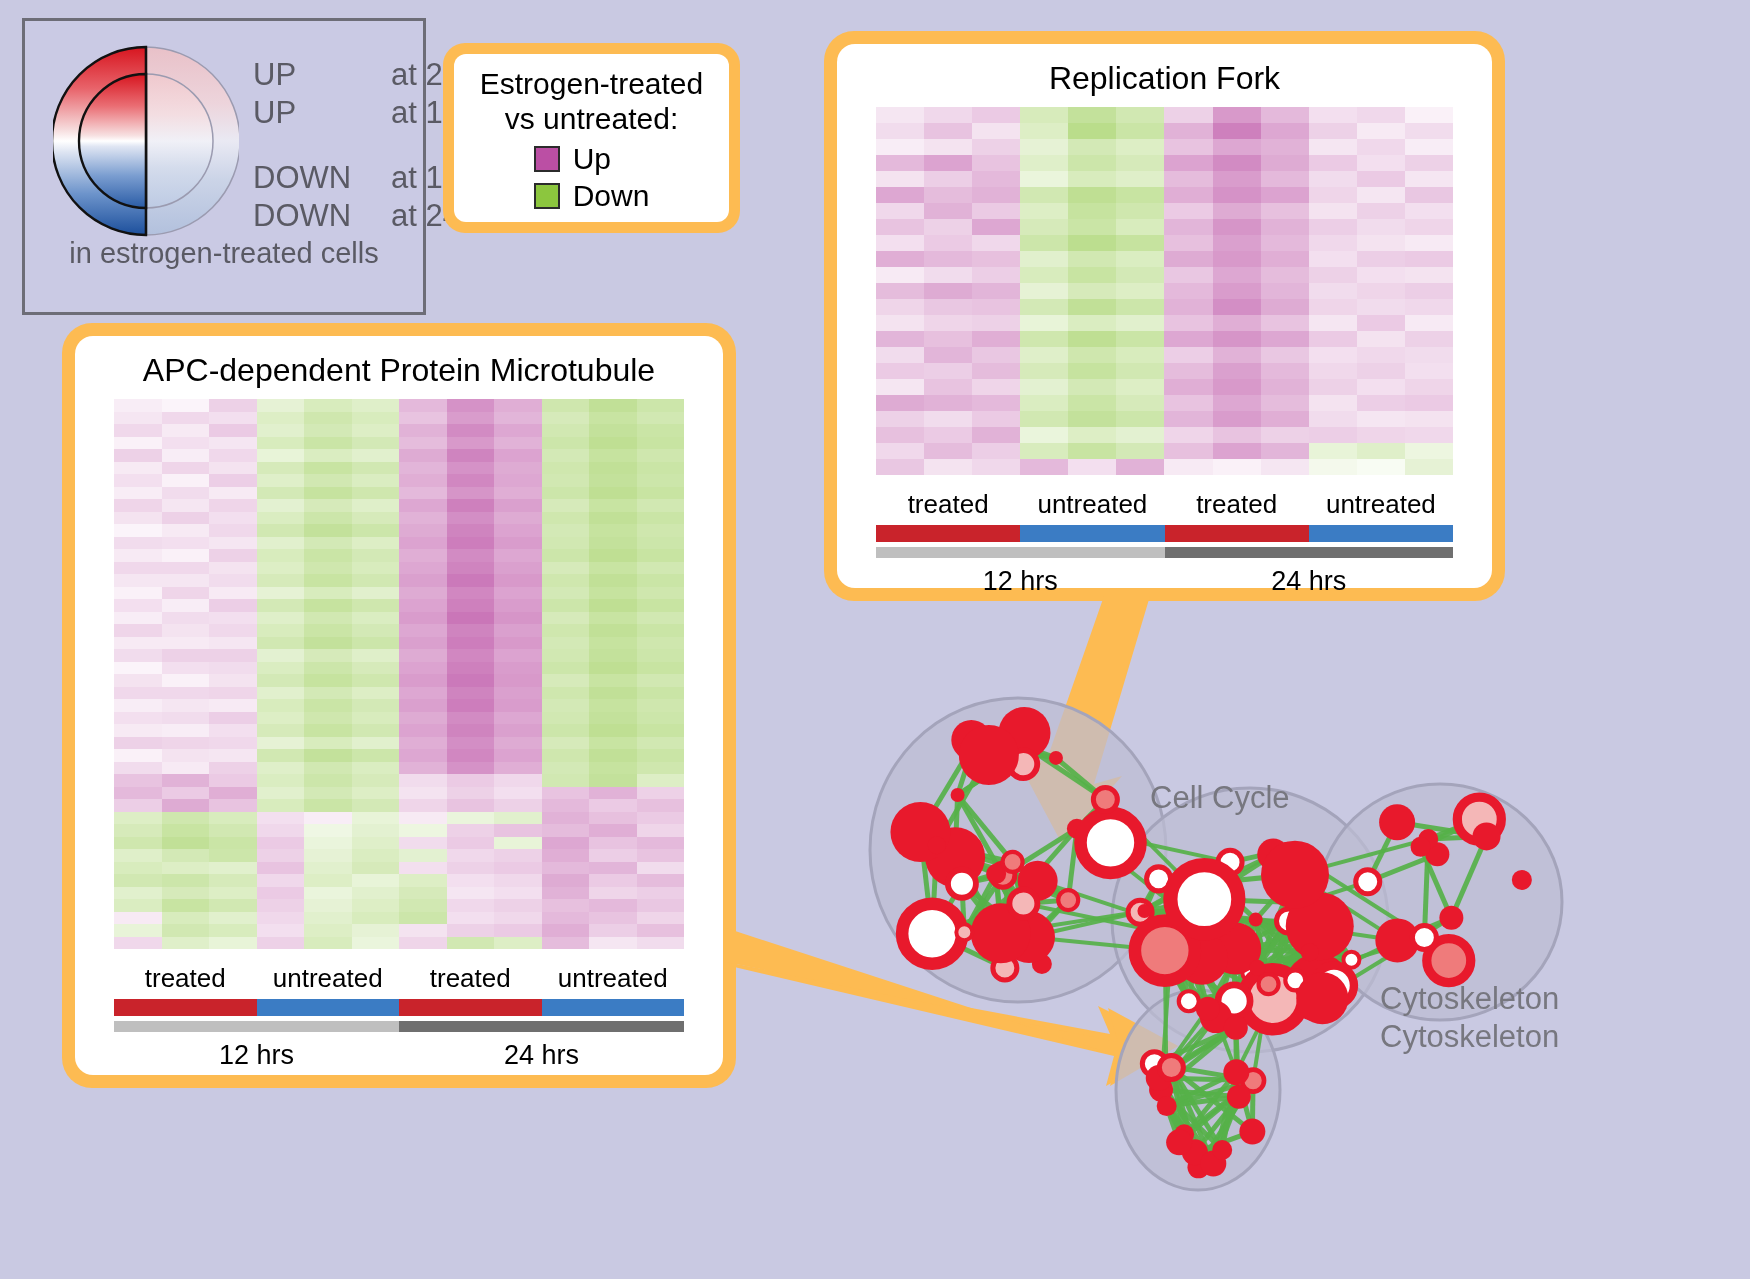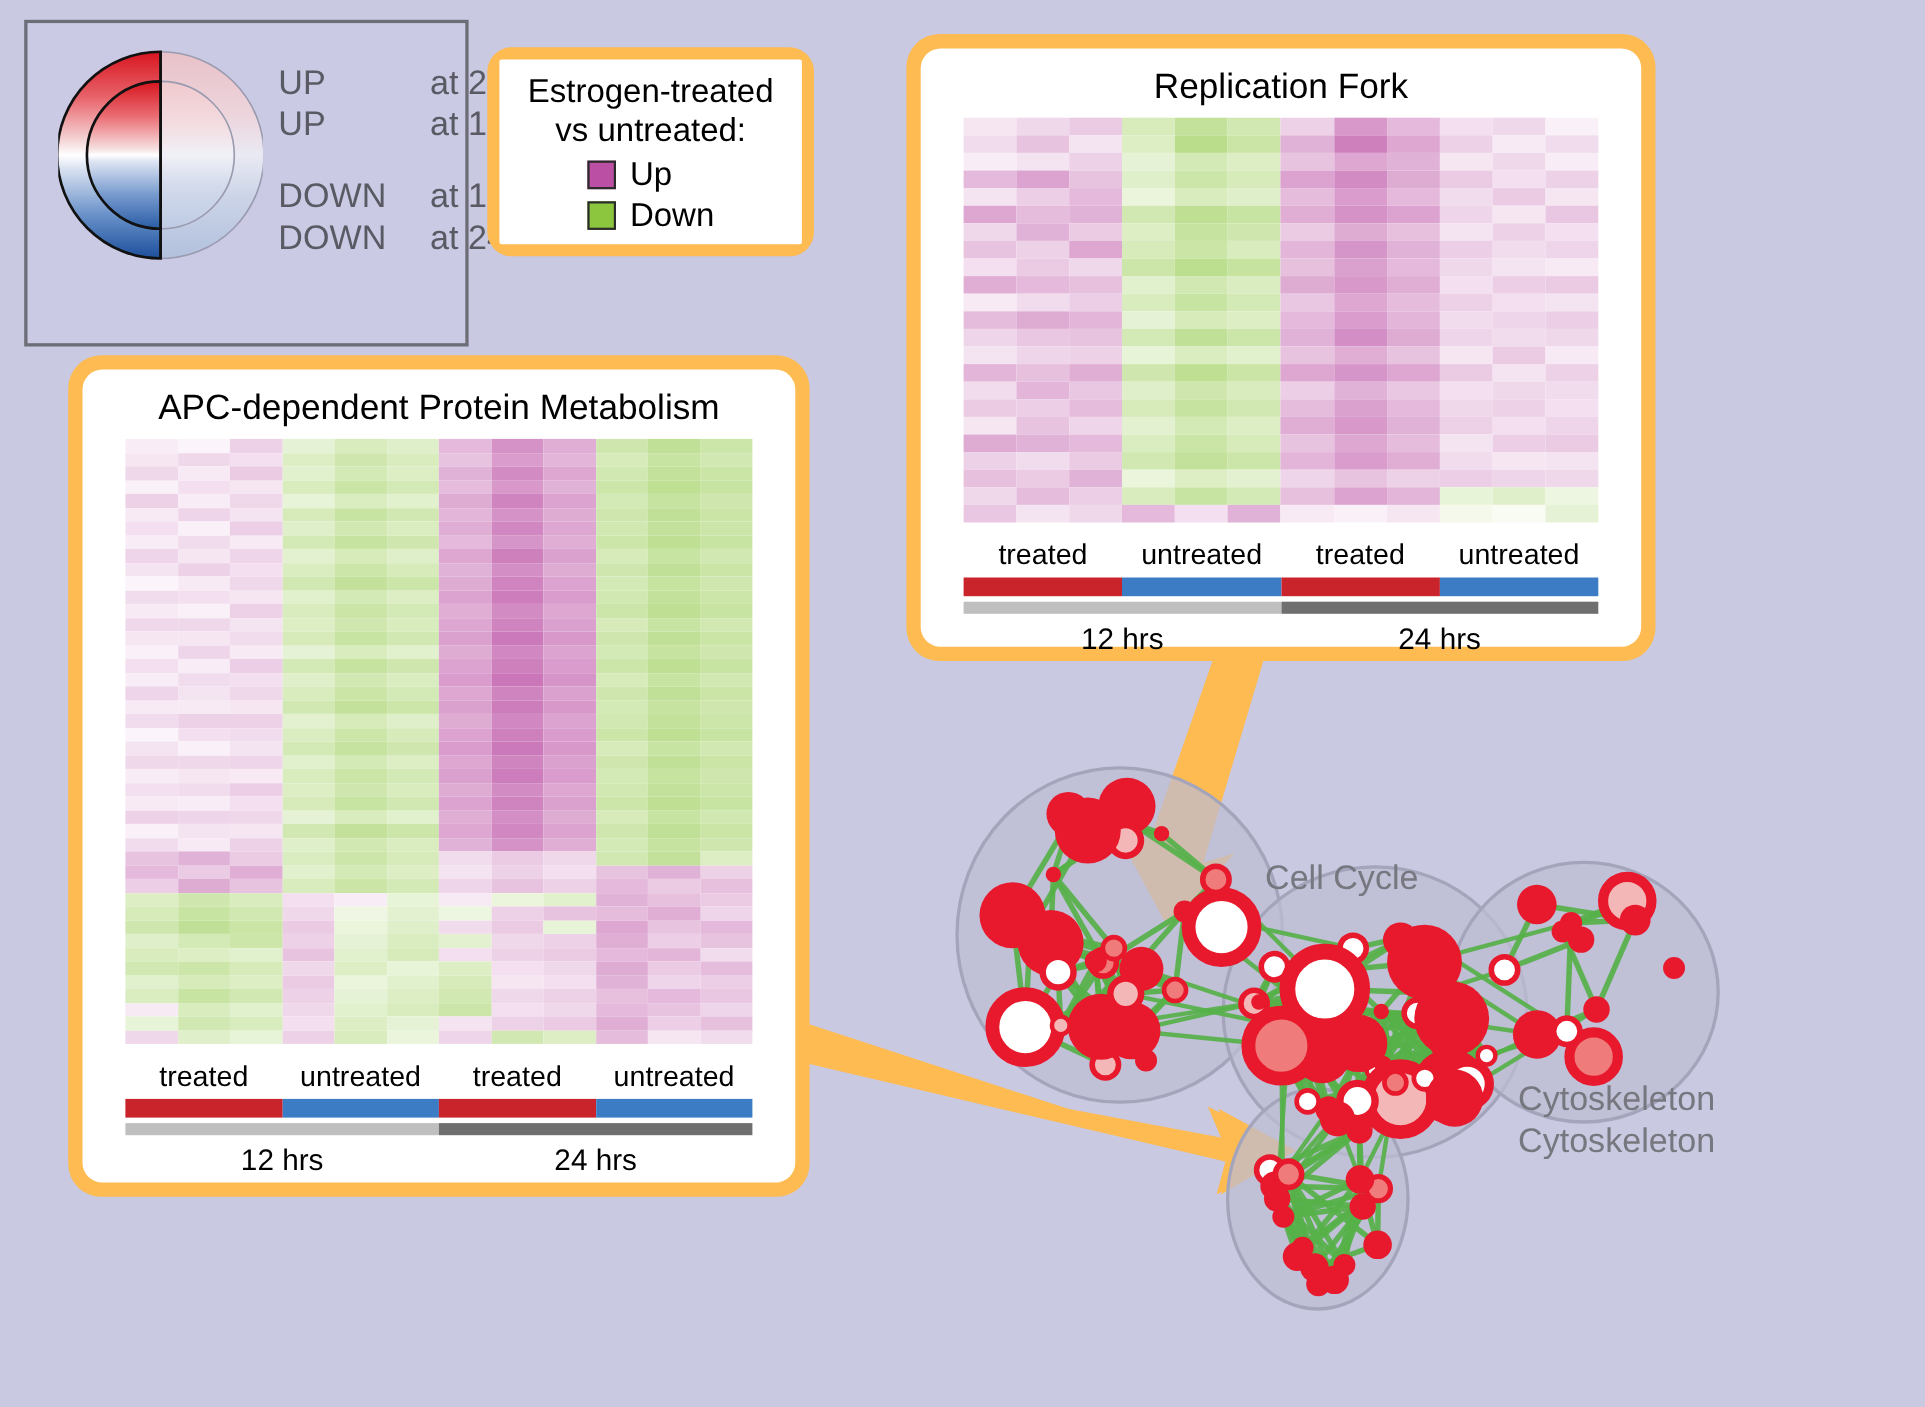--- a/index.html
+++ b/index.html
@@ -25,21 +25,21 @@
     position:absolute; left:0; right:0; top:214px; text-align:center;
     color:#5a5a64; font-size:29px; line-height:1.28;
   }
 
   
   #ud-legend{
     position:absolute; left:443px; top:43px; width:297px; height:190px;
     background:#fdbb52; border-radius:22px; padding:11px;
   }
   #ud-legend .inner{
-    width:100%; height:100%; background:#fff; border-radius:2px;
+    width:100%; height:100%; background:#fff; border-radius:12px;
     display:flex; flex-direction:column; align-items:center; justify-content:center;
     padding-top:4px;
   }
   #ud-legend .hdr{ font-size:30px; color:#000; line-height:1.18; text-align:center; }
   #ud-legend .rows{ margin-top:4px; }
   #ud-legend .row{ display:flex; align-items:center; gap:13px; height:37px; }
   #ud-legend .sw{ width:26px; height:26px; border:2px solid #2b2b2b; }
   #ud-legend .row span.lbl{ font-size:30px; color:#000; }
 
   
@@ -129,20 +129,21 @@
   <span class="kl" style="left:228px; top:36px;">UP</span>
   <span class="kl" style="left:366px; top:36px;">at 24 hrs</span>
   <span class="kl" style="left:228px; top:74px;">UP</span>
   <span class="kl" style="left:366px; top:74px;">at 12 hrs</span>
   <span class="kl" style="left:228px; top:139px;">DOWN</span>
   <span class="kl" style="left:366px; top:139px;">at 12 hrs</span>
   <span class="kl" style="left:228px; top:177px;">DOWN</span>
   <span class="kl" style="left:366px; top:177px;">at 24 hrs</span>
 
   <div class="foot">
+    <div>in estrogen-treated cells</div>
   </div>
 </div>
 
 <div id="ud-legend">
   <div class="inner">
     <div class="hdr">
       <div>Estrogen-treated</div>
       <div>vs untreated:</div>
     </div>
     <div class="rows">
@@ -459,21 +460,21 @@
       <div class="time-labels">
         <span>12 hrs</span>
         <span>24 hrs</span>
       </div>
     </div>
   </div>
 </div>
 
 <div class="panel" id="panel-apc">
   <div class="card">
-    <div class="ptitle">APC-dependent Protein Metabolism</div>
+    <div class="ptitle">APC-dependent Protein Microtubule</div>
     <div class="hm-wrap" style="width:570px;">
       <div class="hm" id="hm-apc" style="grid-template-columns: repeat(12, 1fr); width: 570px; height: 550px;">
           <i style="background: rgb(248, 237, 246); height: 12.5px;"></i>
           <i style="background: rgb(251, 244, 250); height: 12.5px;"></i>
           <i style="background: rgb(237, 209, 231); height: 12.5px;"></i>
           <i style="background: rgb(230, 242, 213); height: 12.5px;"></i>
           <i style="background: rgb(216, 236, 189); height: 12.5px;"></i>
           <i style="background: rgb(223, 239, 201); height: 12.5px;"></i>
           <i style="background: rgb(228, 185, 219); height: 12.5px;"></i>
           <i style="background: rgb(213, 146, 199); height: 12.5px;"></i>

